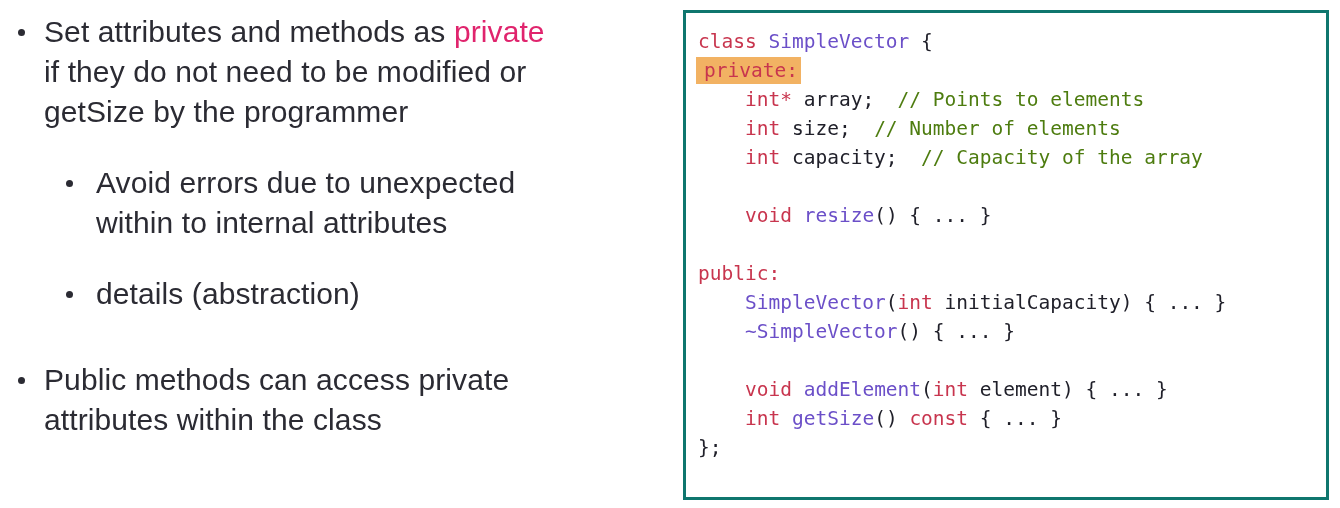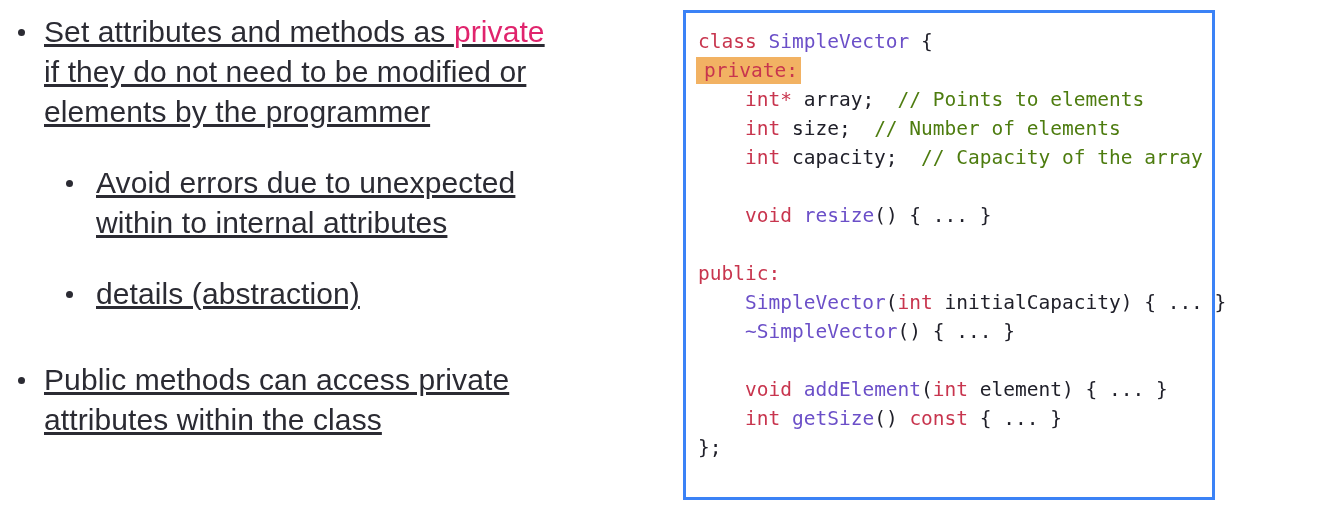--- a/index.html
+++ b/index.html
@@ -7,40 +7,40 @@
     width:1340px;height:508px;position:relative;overflow:hidden;
     background:#ffffff;
     font-family:"Liberation Sans", sans-serif;
   }
 
   
   .bullet-col{
     position:absolute;left:14px;top:12px;width:660px;
     color:#2b2b33;
   }
-  .bullet-group{display:flex;align-items:flex-start;text-decoration:underline;}
+  .bullet-group{display:flex;align-items:flex-start;}
   .bullet-group.level-1{margin-left:4px;margin-bottom:31px;}
   .bullet-group.level-2{margin-left:52px;margin-bottom:31px;}
   .bullet-group.gap-before{margin-top:46px;}
   .bullet-dot{
     flex:0 0 auto;width:7px;height:7px;border-radius:50%;
     background:#2b2b33;margin-top:17px;
   }
   .bullet-group.level-1 .bullet-dot{margin-right:19px;}
   .bullet-group.level-2 .bullet-dot{margin-right:23px;}
   .bullet-text{
     font-size:30px;line-height:40px;font-weight:300;
     letter-spacing:0.1px;white-space:nowrap;
   }
   .accent{color:#e0246d;}
 
   
   .code-panel{
-    position:absolute;left:683px;top:10px;width:532px;height:490px;
-    background:#ffffff;border:3px solid #3b82f6;box-sizing:border-box;
+    position:absolute;left:683px;top:10px;width:646px;height:490px;
+    background:#ffffff;border:3px solid #0f766e;box-sizing:border-box;
   }
   .code-block{
     margin:14px 0 0 12px;
     font-family:"DejaVu Sans Mono", monospace;
     font-size:19.5px;line-height:29px;
     color:#20202a;white-space:pre;
   }
   .code-line{height:29px;}
   .tok-kw{color:#c8354e;}
   .tok-fn{color:#6b4fc8;}
@@ -50,21 +50,21 @@
 </style>
 </head>
 <body>
 
 <div class="bullet-col" id="bullet-col">
     <div class="bullet-group level-1">
       <span class="bullet-dot"></span>
       <div class="bullet-text">
         <div><span>Set attributes and methods as </span><span class="accent">private</span></div>
         <div><span>if they do not need to be modified or</span></div>
-        <div><span>elements by the programmer</span></div>
+        <div><span>getSize by the programmer</span></div>
       </div>
     </div>
     <div class="bullet-group level-2">
       <span class="bullet-dot"></span>
       <div class="bullet-text">
         <div><span>Avoid errors due to unexpected</span></div>
         <div><span>within to internal attributes</span></div>
       </div>
     </div>
     <div class="bullet-group level-2">

